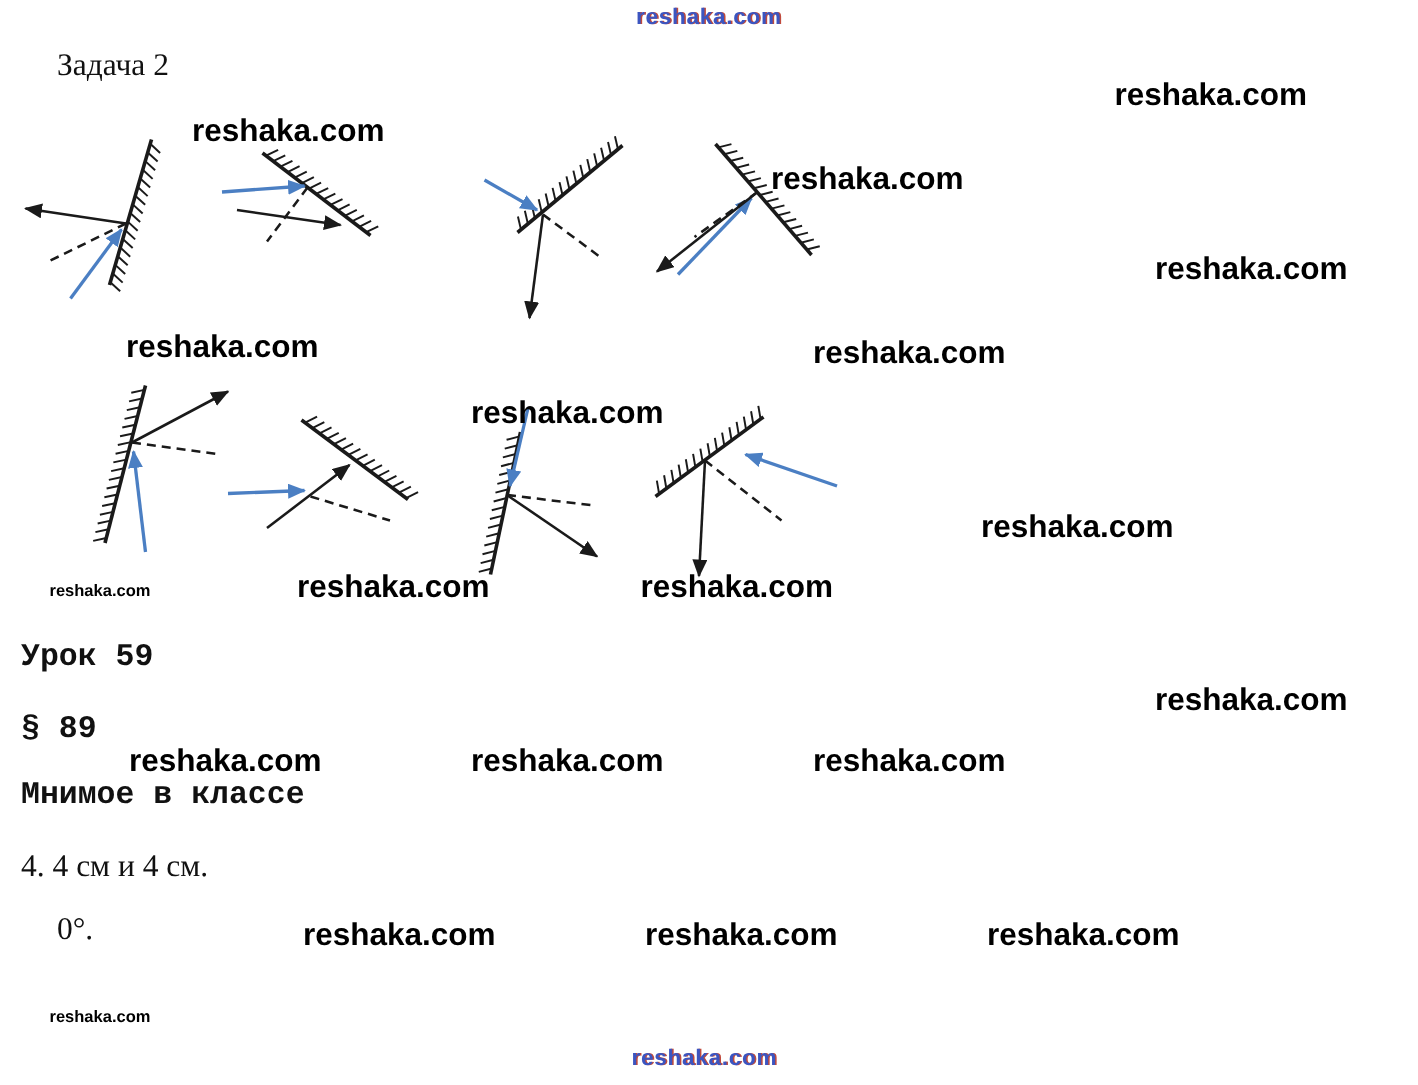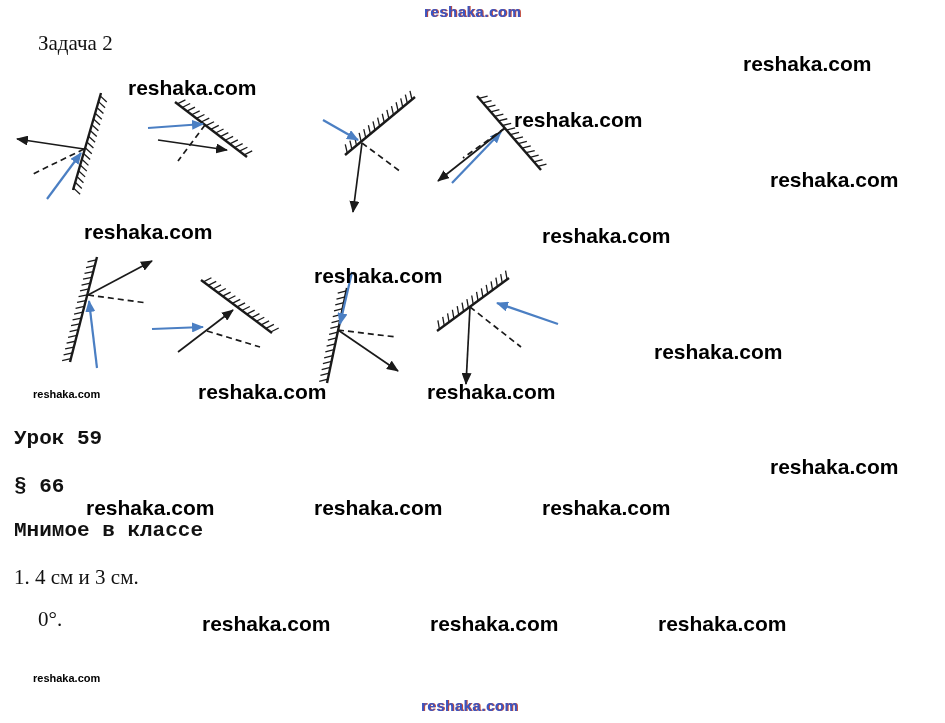--- a/index.html
+++ b/index.html
@@ -240,25 +240,25 @@
         <line x1="558" y1="324" x2="497" y2="303" stroke="#4b7fc3" stroke-width="2.2" marker-end="url(#ah-blue)"></line>
         <line x1="470" y1="307" x2="466" y2="384" stroke="#1a1a1a" stroke-width="1.7" marker-end="url(#ah-black)"></line>
         <line x1="470" y1="307" x2="521" y2="347" stroke="#1a1a1a" stroke-width="1.7" stroke-dasharray="6 4"></line>
       </g>
     </svg>
 
   <div class="txt" style="left:38px;top:31px;">Задача 2</div>
 
   <div class="txt bold" style="left:14px;top:427px;">Урок 59</div>
 
-  <div class="txt bold" style="left:14px;top:475px;">§ 66</div>
+  <div class="txt bold" style="left:14px;top:475px;">§ 89</div>
 
   <div class="txt bold" style="left:14px;top:519px;">Мнимое в классе</div>
 
-  <div class="txt" style="left:14px;top:565px;">1. 4 см и 3 см.</div>
+  <div class="txt" style="left:14px;top:565px;">4. 4 см и 4 см.</div>
 
   <div class="txt" style="left:38px;top:607px;">0°.</div>
 
 
   <div id="watermarks">
       <span class="wm-large" style="left: 128px; top: 76px;">reshaka.com</span>
       <span class="wm-large" style="left: 743px; top: 52px;">reshaka.com</span>
       <span class="wm-large" style="left: 514px; top: 108px;">reshaka.com</span>
       <span class="wm-large" style="left: 770px; top: 168px;">reshaka.com</span>
       <span class="wm-large" style="left: 84px; top: 220px;">reshaka.com</span>

